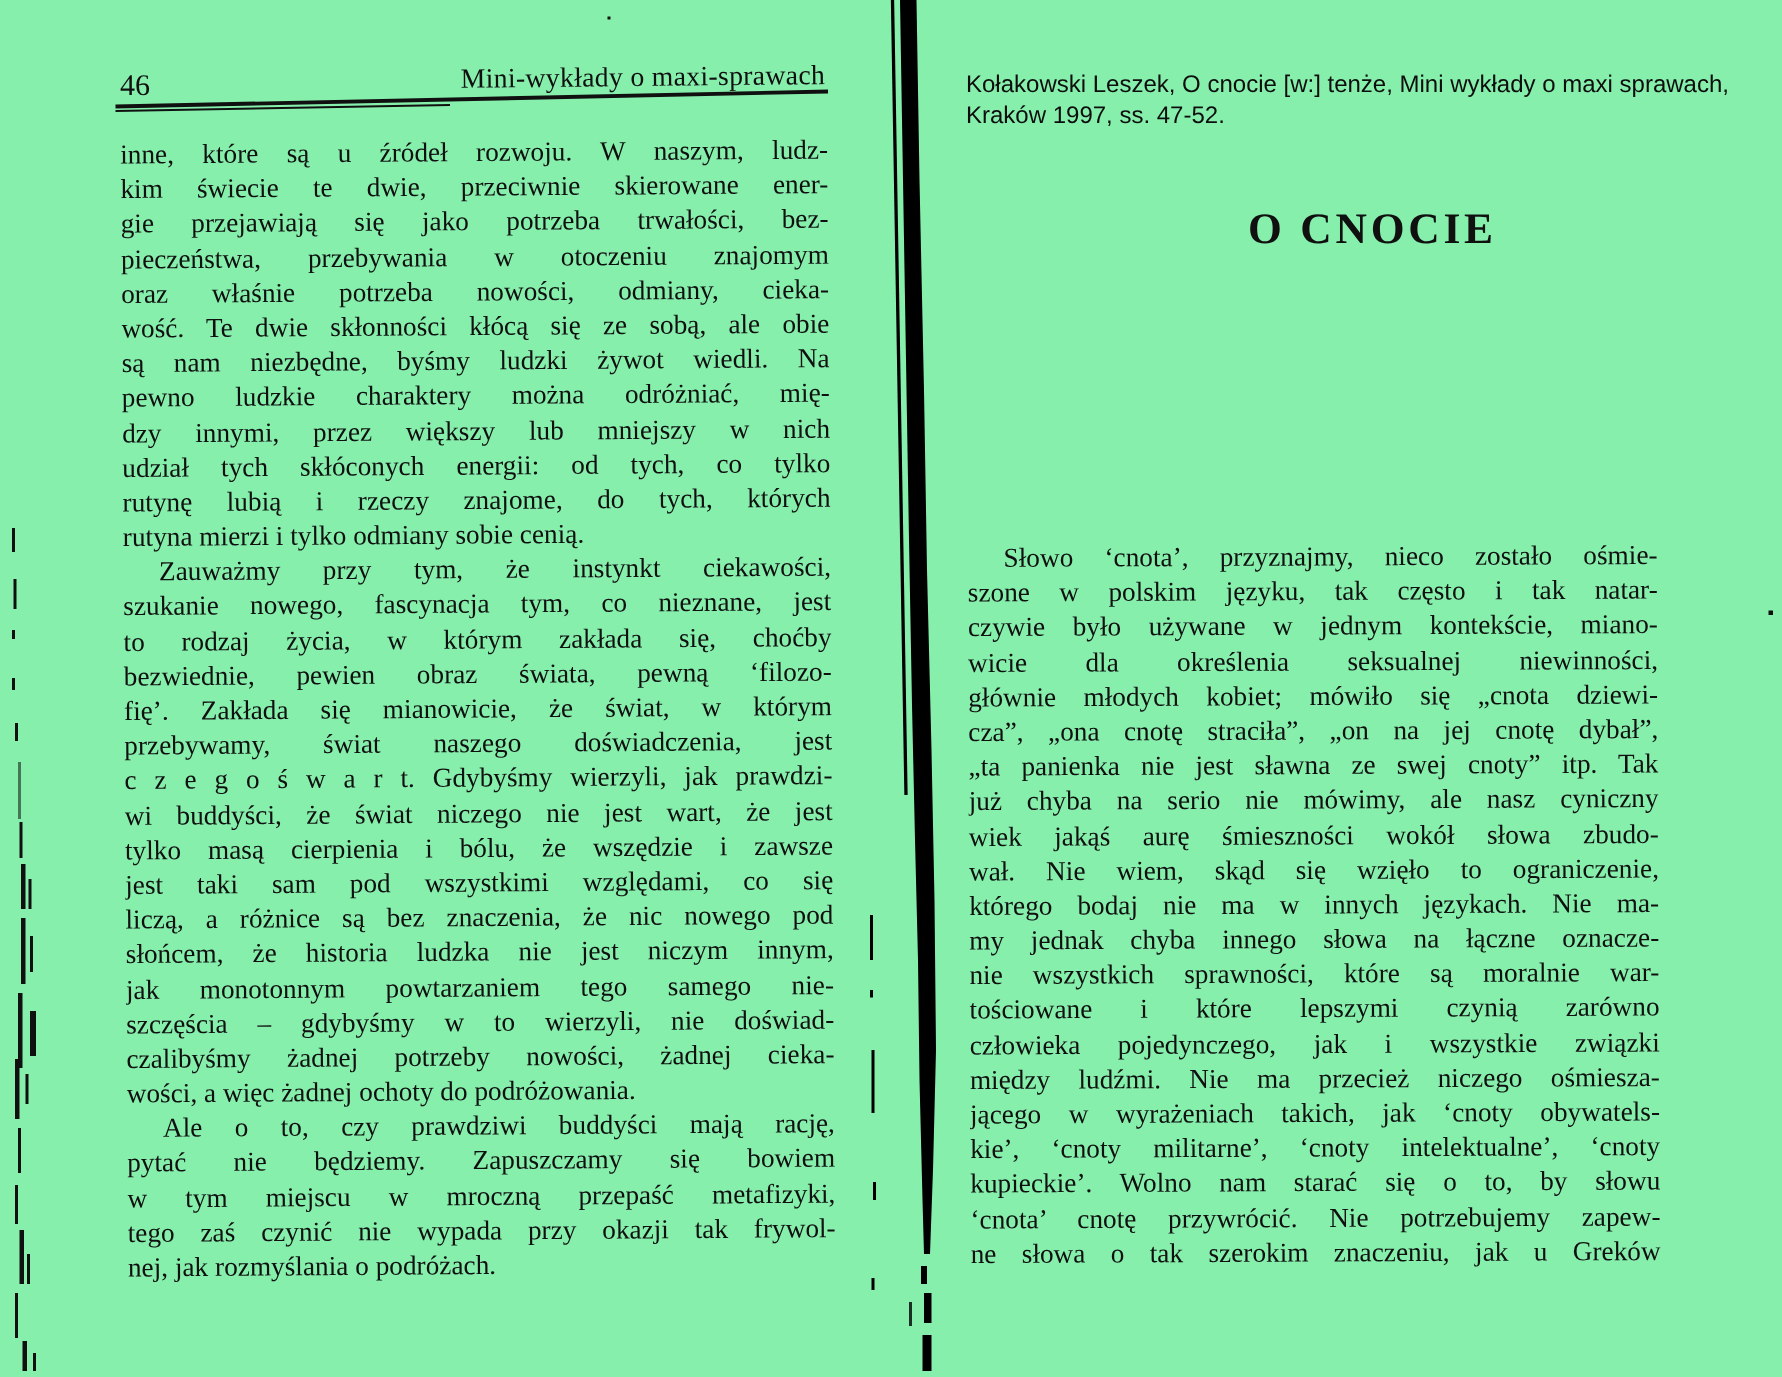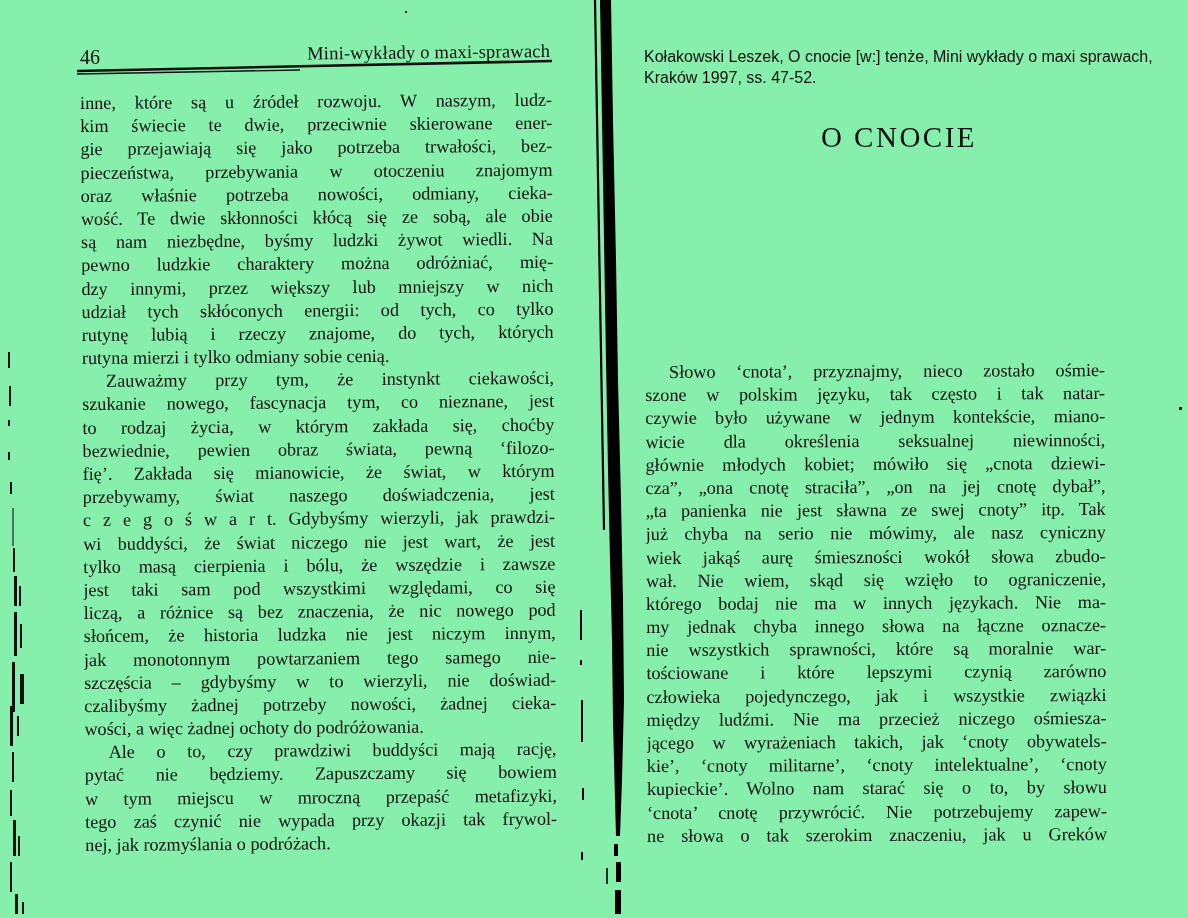--- a/index.html
+++ b/index.html
@@ -22,22 +22,22 @@
     transform:rotate(-0.4deg); transform-origin:left top;
   }
 
   
   .citation {
     position:absolute; left:644px; top:46px; width:546px;
     font-family:"Liberation Sans", sans-serif; font-size:16px;
     line-height:21px; color:#0d0d0d;
   }
   .chapter-title {
-    position:absolute; left:645px; top:121px; width:460px; margin:0;
-    padding-left:24px; text-align:center; font-size:29px; font-weight:normal;
+    position:absolute; left:645px; top:121px; width:460px; margin:16px;
+    padding-left:24px; text-align:center; font-size:29px; font-weight:bold;
     letter-spacing:2.5px; color:#101010; font-family:"Liberation Serif", serif;
   }
   .right-text {
     position:absolute; left:645px; top:361px; width:460px;
     transform:rotate(-0.25deg); transform-origin:left top;
   }
 
   
   .line {
     font-size:18.2px; line-height:23.2px; height:23.2px; overflow:hidden;

